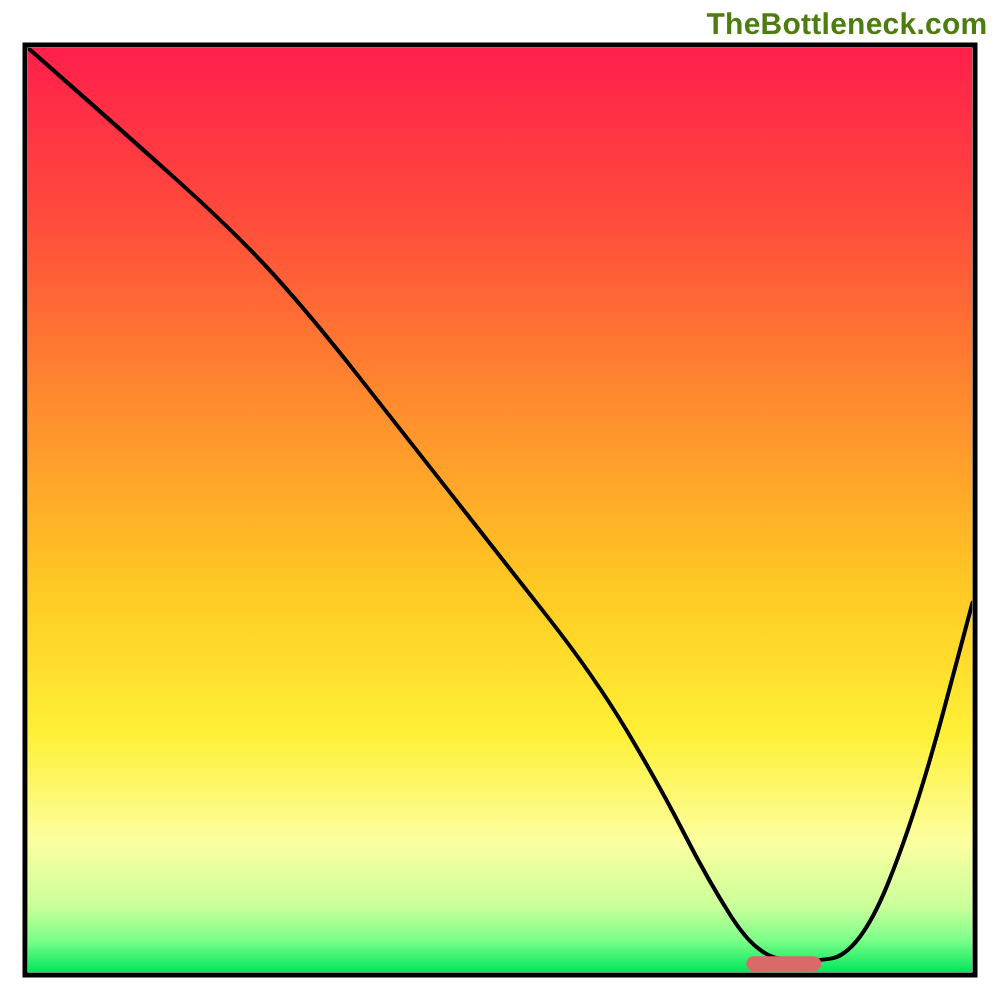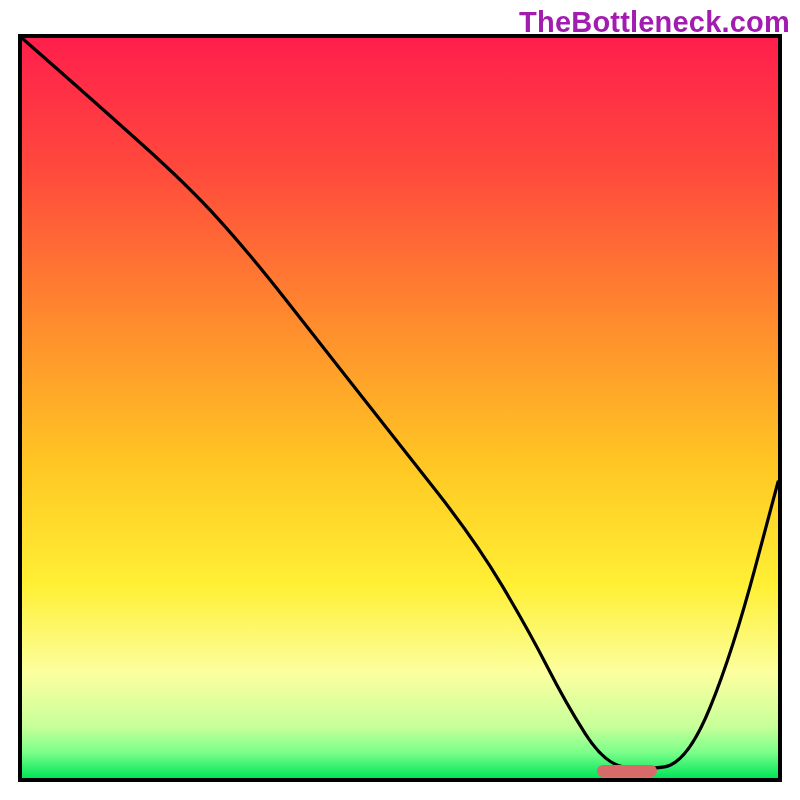--- a/index.html
+++ b/index.html
@@ -13,23 +13,23 @@
   }
   .stage {
     position: relative;
     width: 800px;
     height: 800px;
   }
   .watermark {
     position: absolute;
     top: 6px;
     right: 10px;
-    font-size: 29px;
+    font-size: 24px;
     font-weight: 600;
-    color: #a21caf;
+    color: #4d7c0f;
     letter-spacing: 0.2px;
     z-index: 30;
   }
   .frame {
     position: absolute;
     left: 18px;
     top: 34px;
     width: 764px;   
     height: 748px;  
     border: 4px solid #000;

